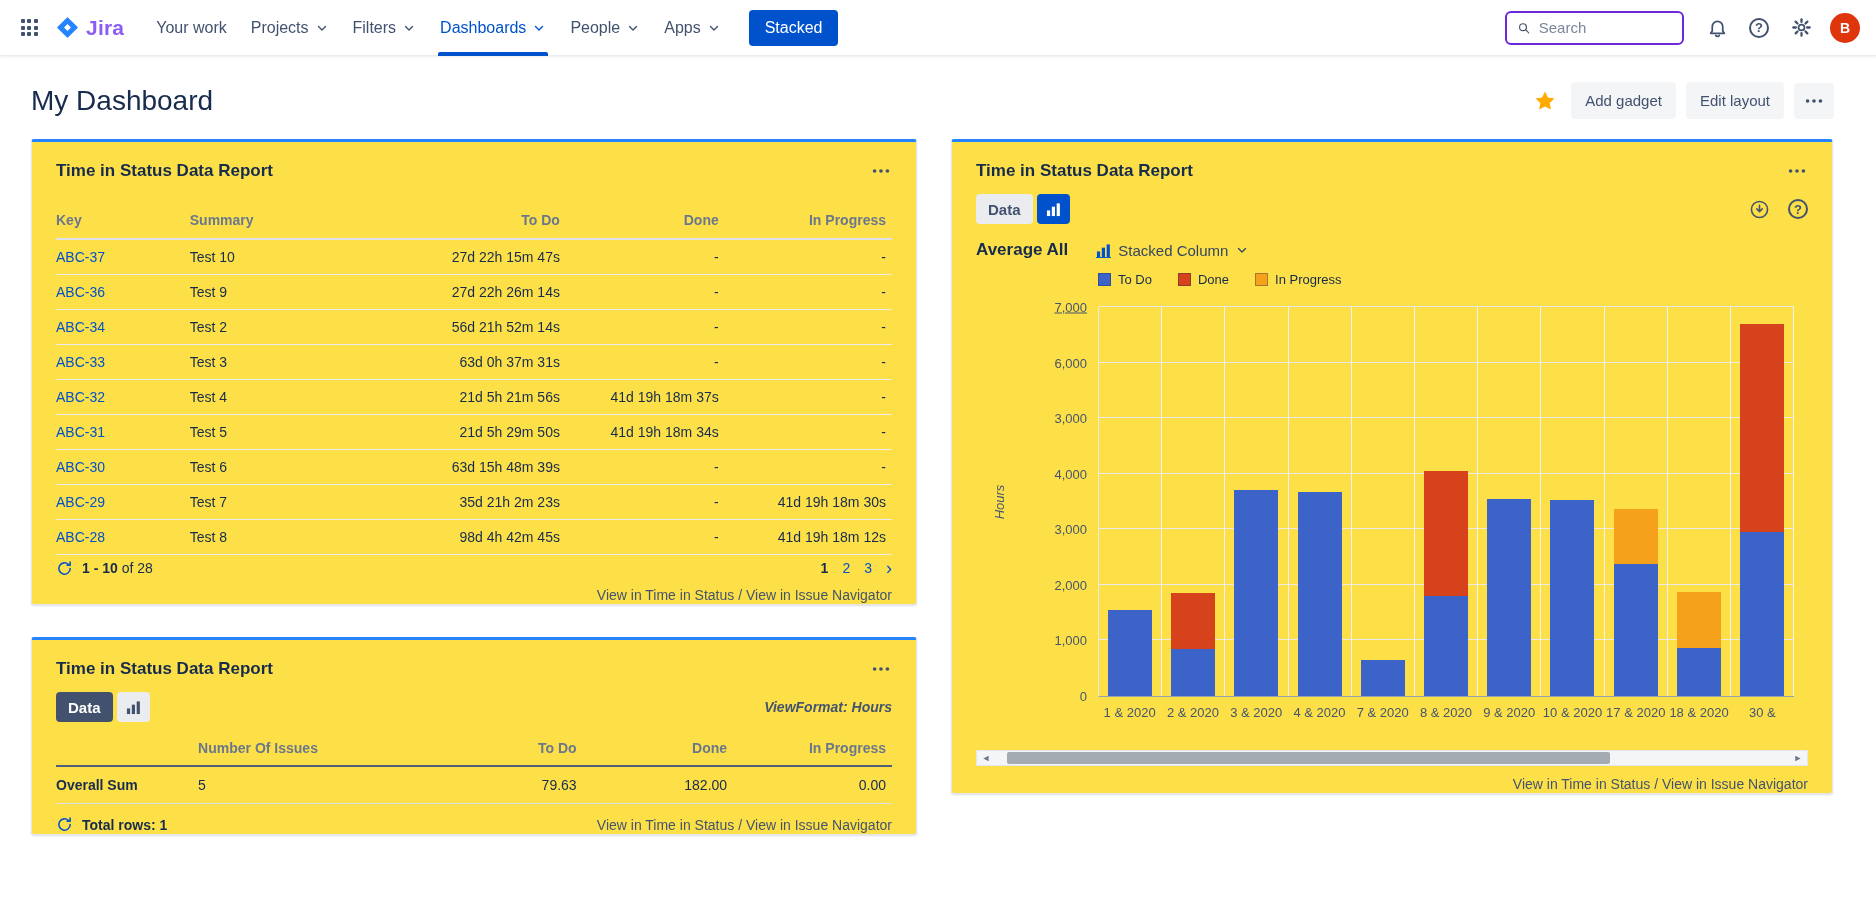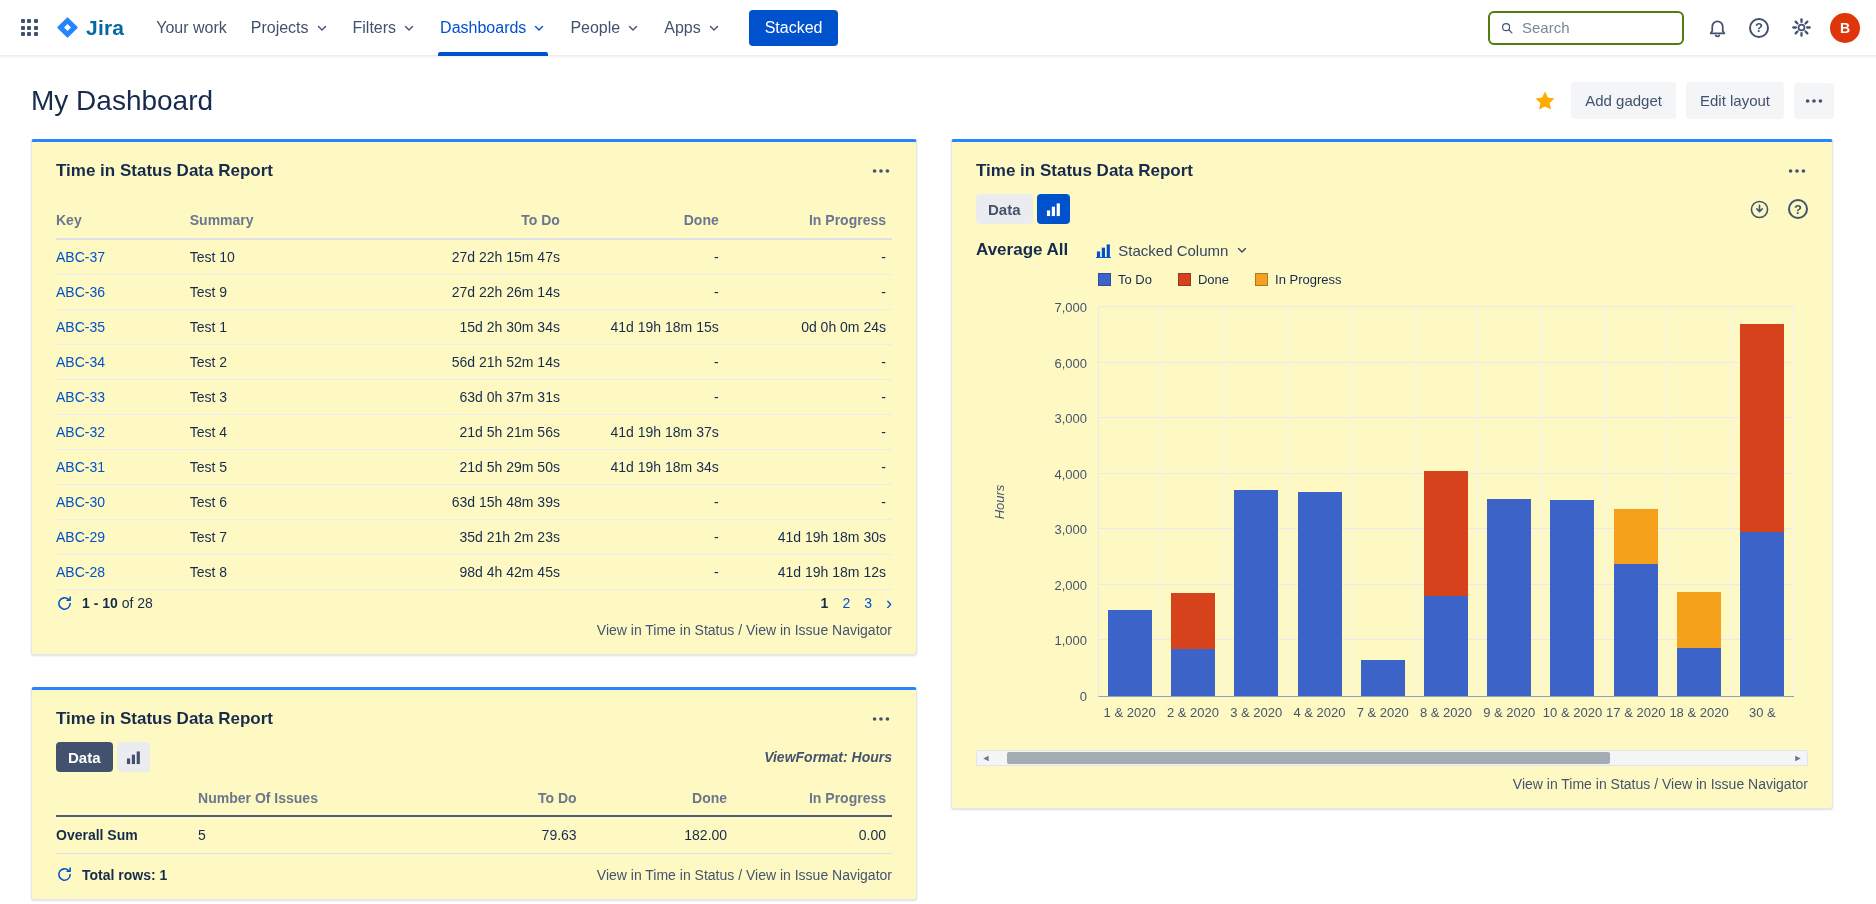--- a/index.html
+++ b/index.html
@@ -15,46 +15,46 @@
     height: 56px; display: flex; align-items: center;
     padding: 0 16px 0 12px; gap: 2px;
     border-bottom: 1px solid #EBECF0;
     box-shadow: 0 1px 2px rgba(9,30,66,0.08);
     background: #fff; position: relative; z-index: 5;
   }
   .icon-btn { width: 34px; height: 34px; display: flex; align-items: center; justify-content: center; border: none; background: transparent; color: #42526E; border-radius: 4px; }
   .grid-icon { display: grid; grid-template-columns: repeat(3,4px); grid-auto-rows: 4px; gap: 2.5px; }
   .grid-icon i { background: #42526E; border-radius: 1px; }
   .brand { display: flex; align-items: center; gap: 7px; margin: 0 18px 0 8px; }
-  .brand-name { font-size: 21px; font-weight: 600; color: #0369a1; letter-spacing: 0.2px; }
+  .brand-name { font-size: 21px; font-weight: 600; color: #8b5cf6; letter-spacing: 0.2px; }
   .nav-item { display: flex; align-items: center; gap: 6px; padding: 0 12px; height: 56px; font-size: 16px; font-weight: 500; color: #42526E; text-decoration: none; position: relative; white-space: nowrap; }
   .nav-item .chev { display: flex; color: inherit; }
   .nav-item.active { color: #0052CC; }
   .nav-item.active::after { content: ""; position: absolute; left: 10px; right: 10px; bottom: 0; height: 4px; background: #0052CC; border-radius: 2px 2px 0 0; }
   .create-btn { background: #0052CC; color: #fff; font-size: 16px; font-weight: 500; border: none; border-radius: 4px; padding: 9px 16px; margin-left: 14px; font-family: inherit; }
   .topnav-right { margin-left: auto; display: flex; align-items: center; gap: 8px; }
-  .search-box { display: flex; align-items: center; gap: 8px; width: 196px; height: 34px; border: 2px solid #4d7c0f; border-radius: 6px; padding: 0 10px; margin-right: 8px; background: #fff; }
+  .search-box { display: flex; align-items: center; gap: 8px; width: 179px; height: 34px; border: 2px solid #6d28d9; border-radius: 6px; padding: 0 10px; margin-right: 8px; background: #fff; }
   .search-box input { border: none; outline: none; width: 100%; font-size: 15px; font-family: inherit; color: #172B4D; }
   .search-box input::placeholder { color: #7A869A; }
   .help-circle { width: 20px; height: 20px; border: 2px solid #42526E; border-radius: 50%; display: flex; align-items: center; justify-content: center; font-size: 13px; font-weight: 700; color: #42526E; }
   .avatar { width: 30px; height: 30px; border-radius: 50%; background: #DE350B; color: #fff; font-size: 14px; font-weight: 700; display: flex; align-items: center; justify-content: center; margin-left: 4px; }
 
   
   .page-head { display: flex; align-items: center; padding: 26px 42px 20px 31px; }
   .page-title { font-size: 28px; font-weight: 500; color: #172B4D; }
   .page-actions { margin-left: auto; display: flex; align-items: center; gap: 10px; }
   .star-btn { background: transparent; border: none; color: #FFAB00; display: flex; margin-right: 4px; }
   .ghost-btn { background: #F4F5F7; color: #42526E; border: none; border-radius: 4px; padding: 10px 14px; font-size: 15px; font-weight: 500; font-family: inherit; }
   .more-btn { background: #F4F5F7; border: none; border-radius: 4px; padding: 7px 9px; display: flex; align-items: center; }
 
   
   .content { display: flex; gap: 34px; padding-left: 31px; align-items: flex-start; }
   .col-left { width: 886px; display: flex; flex-direction: column; gap: 32px; }
   .col-right { width: 882px; }
-  .card { background: #fef9c3; border: 1px solid #E4E6EA; border-top: 3px solid #2684FF; border-radius: 3px; box-shadow: 0 1px 2px rgba(9,30,66,0.14); padding: 18px 24px 16px; }
+  .card { background: #fde047; border: 1px solid #E4E6EA; border-top: 3px solid #2684FF; border-radius: 3px; box-shadow: 0 1px 2px rgba(9,30,66,0.14); padding: 18px 24px 1px; }
   .card-head { display: flex; align-items: center; justify-content: space-between; }
   .card-title { font-size: 17px; font-weight: 600; color: #172B4D; }
   .dots-btn { background: transparent; border: none; display: flex; }
 
   
   .issues-table { width: 100%; border-collapse: collapse; margin-top: 24px; font-size: 14px; }
   .issues-table th { text-align: left; color: #6B778C; font-weight: 600; font-size: 14px; padding: 6px 6px 10px 0; border-bottom: 2px solid #DFE1E6; margin-left: 12px; }
   .issues-table th.num { text-align: right; }
   .issues-table td { padding: 9px 6px 9px 0; border-bottom: 1px solid #EBECF0; color: #172B4D; }
   .issues-table td.num { text-align: right; }
@@ -276,27 +276,20 @@
               <td data-interactable="false" class="num">-</td>
             </tr>
             <tr data-interactable="false">
               <td data-interactable="false" class="key"><a href="#" data-interactable="true">ABC-36</a></td>
               <td data-interactable="false">Test 9</td>
               <td data-interactable="false" class="num">27d 22h 26m 14s</td>
               <td data-interactable="false" class="num">-</td>
               <td data-interactable="false" class="num">-</td>
             </tr>
             <tr data-interactable="false">
-              <td data-interactable="false" class="key"><a href="#" data-interactable="true">ABC-35</a></td>
-              <td data-interactable="false">Test 1</td>
-              <td data-interactable="false" class="num">15d 2h 30m 34s</td>
-              <td data-interactable="false" class="num">41d 19h 18m 15s</td>
-              <td data-interactable="false" class="num">0d 0h 0m 24s</td>
-            </tr>
-            <tr data-interactable="false">
               <td data-interactable="false" class="key"><a href="#" data-interactable="true">ABC-34</a></td>
               <td data-interactable="false">Test 2</td>
               <td data-interactable="false" class="num">56d 21h 52m 14s</td>
               <td data-interactable="false" class="num">-</td>
               <td data-interactable="false" class="num">-</td>
             </tr>
             <tr data-interactable="false">
               <td data-interactable="false" class="key"><a href="#" data-interactable="true">ABC-33</a></td>
               <td data-interactable="false">Test 3</td>
               <td data-interactable="false" class="num">63d 0h 37m 31s</td>
@@ -501,21 +494,21 @@
             <div class="ytick" data-interactable="false" style="bottom: 28.5714%;">2,000</div>
             <div class="gridline" data-interactable="false" style="bottom: 42.8571%;"></div>
             <div class="ytick" data-interactable="false" style="bottom: 42.8571%;">3,000</div>
             <div class="gridline" data-interactable="false" style="bottom: 57.1429%;"></div>
             <div class="ytick" data-interactable="false" style="bottom: 57.1429%;">4,000</div>
             <div class="gridline" data-interactable="false" style="bottom: 71.4286%;"></div>
             <div class="ytick" data-interactable="false" style="bottom: 71.4286%;">3,000</div>
             <div class="gridline" data-interactable="false" style="bottom: 85.7143%;"></div>
             <div class="ytick" data-interactable="false" style="bottom: 85.7143%;">6,000</div>
             <div class="gridline" data-interactable="false" style="bottom: 100%;"></div>
-            <div class="ytick" data-interactable="false" style="bottom: 100%;">7,000</div>
+            <div class="ytick" data-interactable="false" style="bottom: 100%; text-decoration: underline;">7,000</div>
             <div class="bars" data-interactable="false">
               <div class="slot" data-interactable="false">
                 <div class="seg" data-interactable="true" title="1 &amp; 2020 · To Do: 1550" style="height: 22.1429%; background: rgb(59, 99, 200);"></div>
               </div>
               <div class="slot" data-interactable="false">
                 <div class="seg" data-interactable="true" title="2 &amp; 2020 · To Do: 850" style="height: 12.1429%; background: rgb(59, 99, 200);"></div>
                 <div class="seg" data-interactable="true" title="2 &amp; 2020 · Done: 1000" style="height: 14.2857%; background: rgb(213, 66, 28);"></div>
               </div>
               <div class="slot" data-interactable="false">
                 <div class="seg" data-interactable="true" title="3 &amp; 2020 · To Do: 3700" style="height: 52.8571%; background: rgb(59, 99, 200);"></div>

